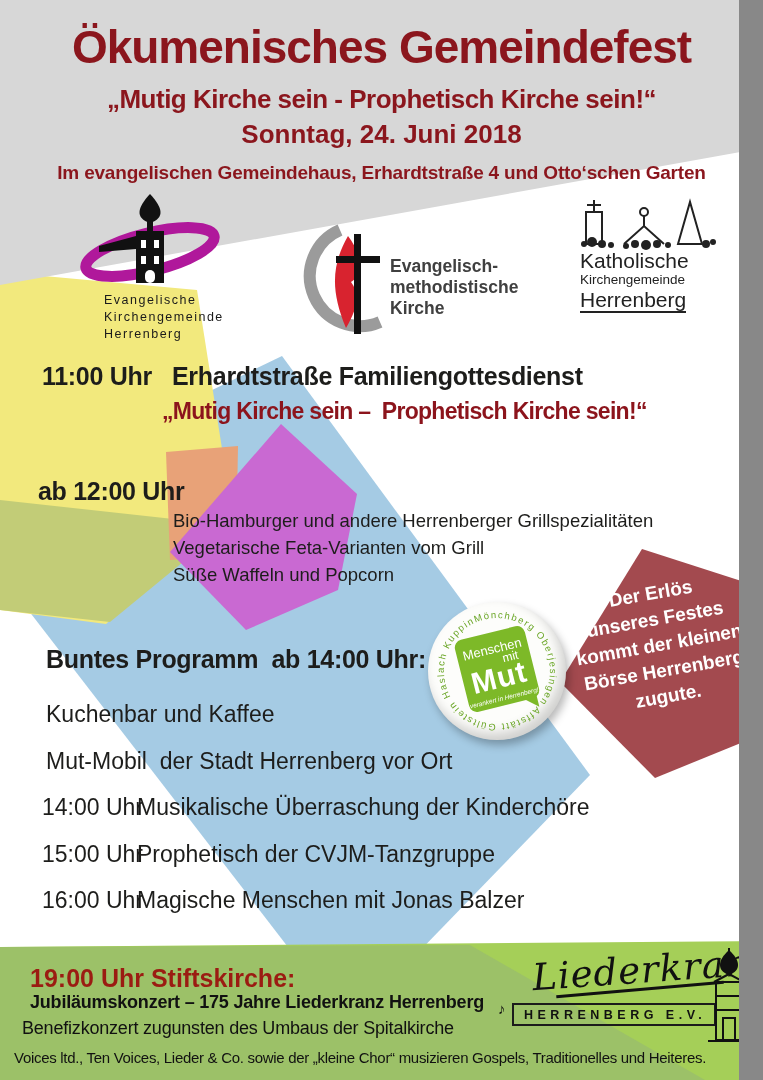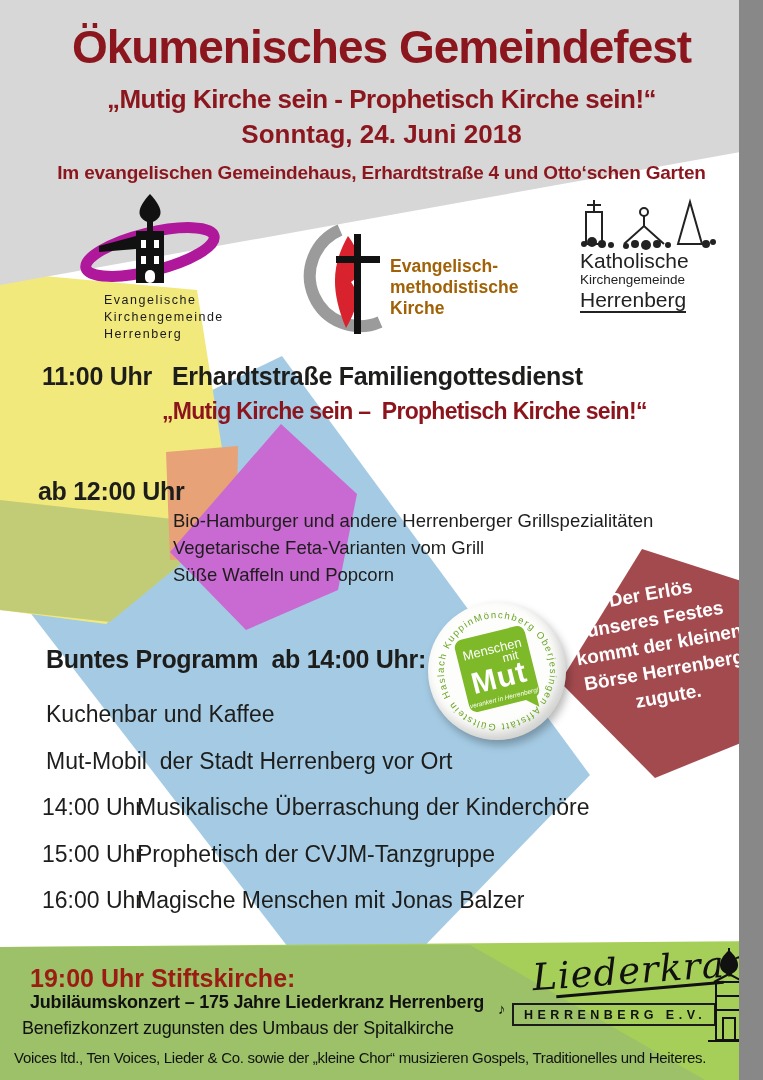--- a/index.html
+++ b/index.html
@@ -17,21 +17,21 @@
   .green-footer{background:#a5cf58;clip-path:polygon(0 947px,763px 941px,763px 1080px,0 1080px);}
   .green-footer-dark{background:#9cc168;clip-path:polygon(0 947px,470px 945px,705px 1080px,0 1080px);}
   
   .hdr{left:0;width:763px;text-align:center;color:#8b161d;font-weight:bold;}
   .title{top:20px;font-size:46px;letter-spacing:-1px;}
   .subtitle{top:84px;font-size:26px;letter-spacing:-0.5px;}
   .date{top:119px;font-size:26px;}
   .location{top:162px;font-size:19px;letter-spacing:-0.2px;}
   
   .ekg-text{left:104px;top:292px;font-size:12.5px;letter-spacing:1.5px;line-height:17px;color:#1a1a1a;}
-  .emk-text{left:390px;top:256px;font-size:17.5px;font-weight:bold;line-height:21px;color:#a16207;}
+  .emk-text{left:390px;top:256px;font-size:17.5px;font-weight:bold;line-height:21px;color:#404040;}
   .kath-text{left:580px;top:250px;color:#222;line-height:1;}
   .kath-l1{font-size:21px;}
   .kath-l2{font-size:13.5px;margin-top:2px;}
   .kath-l3{font-size:21px;margin-top:2px;display:inline-block;border-bottom:2px solid #222;padding-bottom:1px;}
   
   .t-bold{font-weight:bold;font-size:25px;color:#1d1d1b;white-space:pre;letter-spacing:-0.3px;}
   .red-line{color:#8c141c;}
   .detail{font-size:18.5px;color:#1d1d1b;white-space:pre;}
   .prog{font-size:23px;color:#1d1d1b;white-space:pre;}
   

